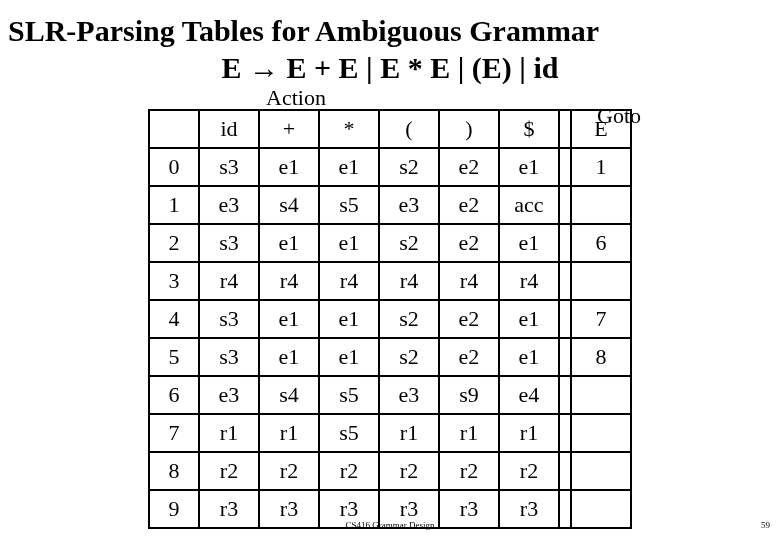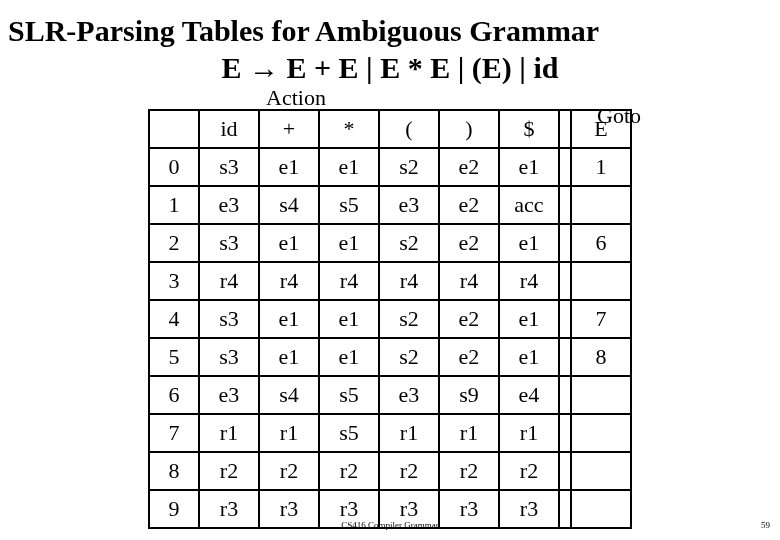--- a/index.html
+++ b/index.html
@@ -195,14 +195,14 @@
           <td class="c-act">r3</td>
           <td class="c-act">r3</td>
           <td class="c-act">r3</td>
           <td class="c-sep"></td>
           <td class="c-goto"></td>
         </tr>
       </tbody>
   </table>
 </div>
 
-<div class="footer">CS416 Compiler Grammar</div>
+<div class="footer">CS416 Grammar Design</div>
 <div class="pagenum">59</div>
 
 </body></html>

